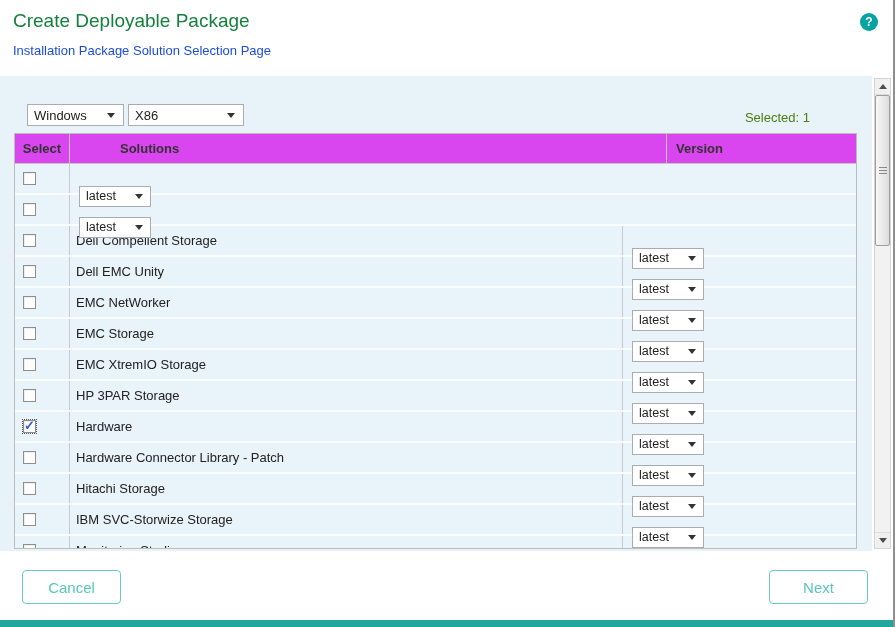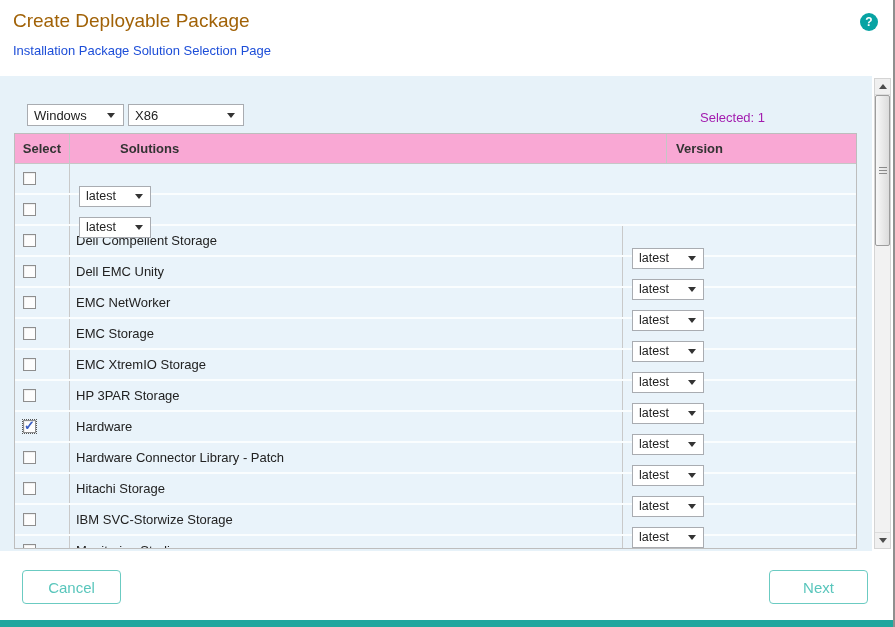--- a/index.html
+++ b/index.html
@@ -5,21 +5,21 @@
   * { margin:0; padding:0; box-sizing:border-box; }
   html,body { background:#ffffff; }
   body { font-family:"Liberation Sans", sans-serif; }
   .window {
     position:relative; width:895px; height:627px; background:#ffffff;
     overflow:hidden;
   }
   .win-right-border { position:absolute; right:0; top:0; width:2px; height:627px; background:#8f8f8f; }
   .win-bottom-bar { position:absolute; left:0; top:620px; width:895px; height:7px; background:#21a69e; }
 
-  .page-title { position:absolute; left:13px; top:10px; font-size:19px; color:#a16207; }
+  .page-title { position:absolute; left:13px; top:10px; font-size:19px; color:#15803d; }
   .page-subtitle { position:absolute; left:13px; top:43px; font-size:13px; color:#1d4ed8; }
   .help-icon {
     position:absolute; left:860px; top:13px; width:18px; height:18px; border-radius:50%;
     background:#07a3a3; color:#ffffff; font-size:12px; font-weight:bold;
     display:flex; align-items:center; justify-content:center; cursor:pointer;
   }
 
   .panel { position:absolute; left:0; top:76px; width:872px; height:475px; background:#e7f2f9; }
 
   
@@ -29,28 +29,28 @@
     font-size:13px; color:#222; cursor:pointer;
   }
   .sel .sel-text { padding-left:6px; white-space:nowrap; overflow:hidden; }
   .sel .arrow {
     position:absolute; right:8px; top:50%; margin-top:-2px;
     width:0; height:0; border-left:4px solid transparent; border-right:4px solid transparent;
     border-top:5px solid #333;
   }
   .sel-os  { position:absolute; left:27px;  top:28px; width:97px; }
   .sel-arch{ position:absolute; left:128px; top:28px; width:116px; }
-  .selected-count { position:absolute; left:700px; top:34px; width:110px; font-size:13px; color:#a21caf; }
+  .selected-count { position:absolute; left:700px; top:34px; width:110px; text-align:right; font-size:13px; color:#4d7c0f; }
 
   
   .table {
     position:absolute; left:14px; top:133px; width:843px; height:416px;
     border:1px solid #bdbdbd; background:#e9f3fa; overflow:hidden;
   }
-  .thead { display:flex; height:30px; background:#f9a8d4; border-bottom:1px solid #c6c6c6; }
+  .thead { display:flex; height:30px; background:#d946ef; border-bottom:1px solid #c6c6c6; }
   .th { font-size:13px; font-weight:bold; color:#333; display:flex; align-items:center; }
   .th-select { width:55px; justify-content:center; border-right:1px solid #c6c6c6; }
   .th-sol { width:553px; padding-left:6px; border-right:1px solid #c6c6c6;margin-left:44px; }
   .th-ver { flex:1; padding-left:9px; }
 
   .trow { display:flex; height:31px; background:#e9f3fa; border-bottom:2px solid #fafdfe; }
   .td { display:flex; align-items:center; }
   .td-select { width:55px; border-right:1px solid #c9c9c9; padding-left:8px; }
   .td-sol { width:553px; padding-left:6px; border-right:1px solid #c9c9c9; font-size:13px; color:#222; }
   .td-ver { flex:1; padding-left:9px;margin-top:32px; }

